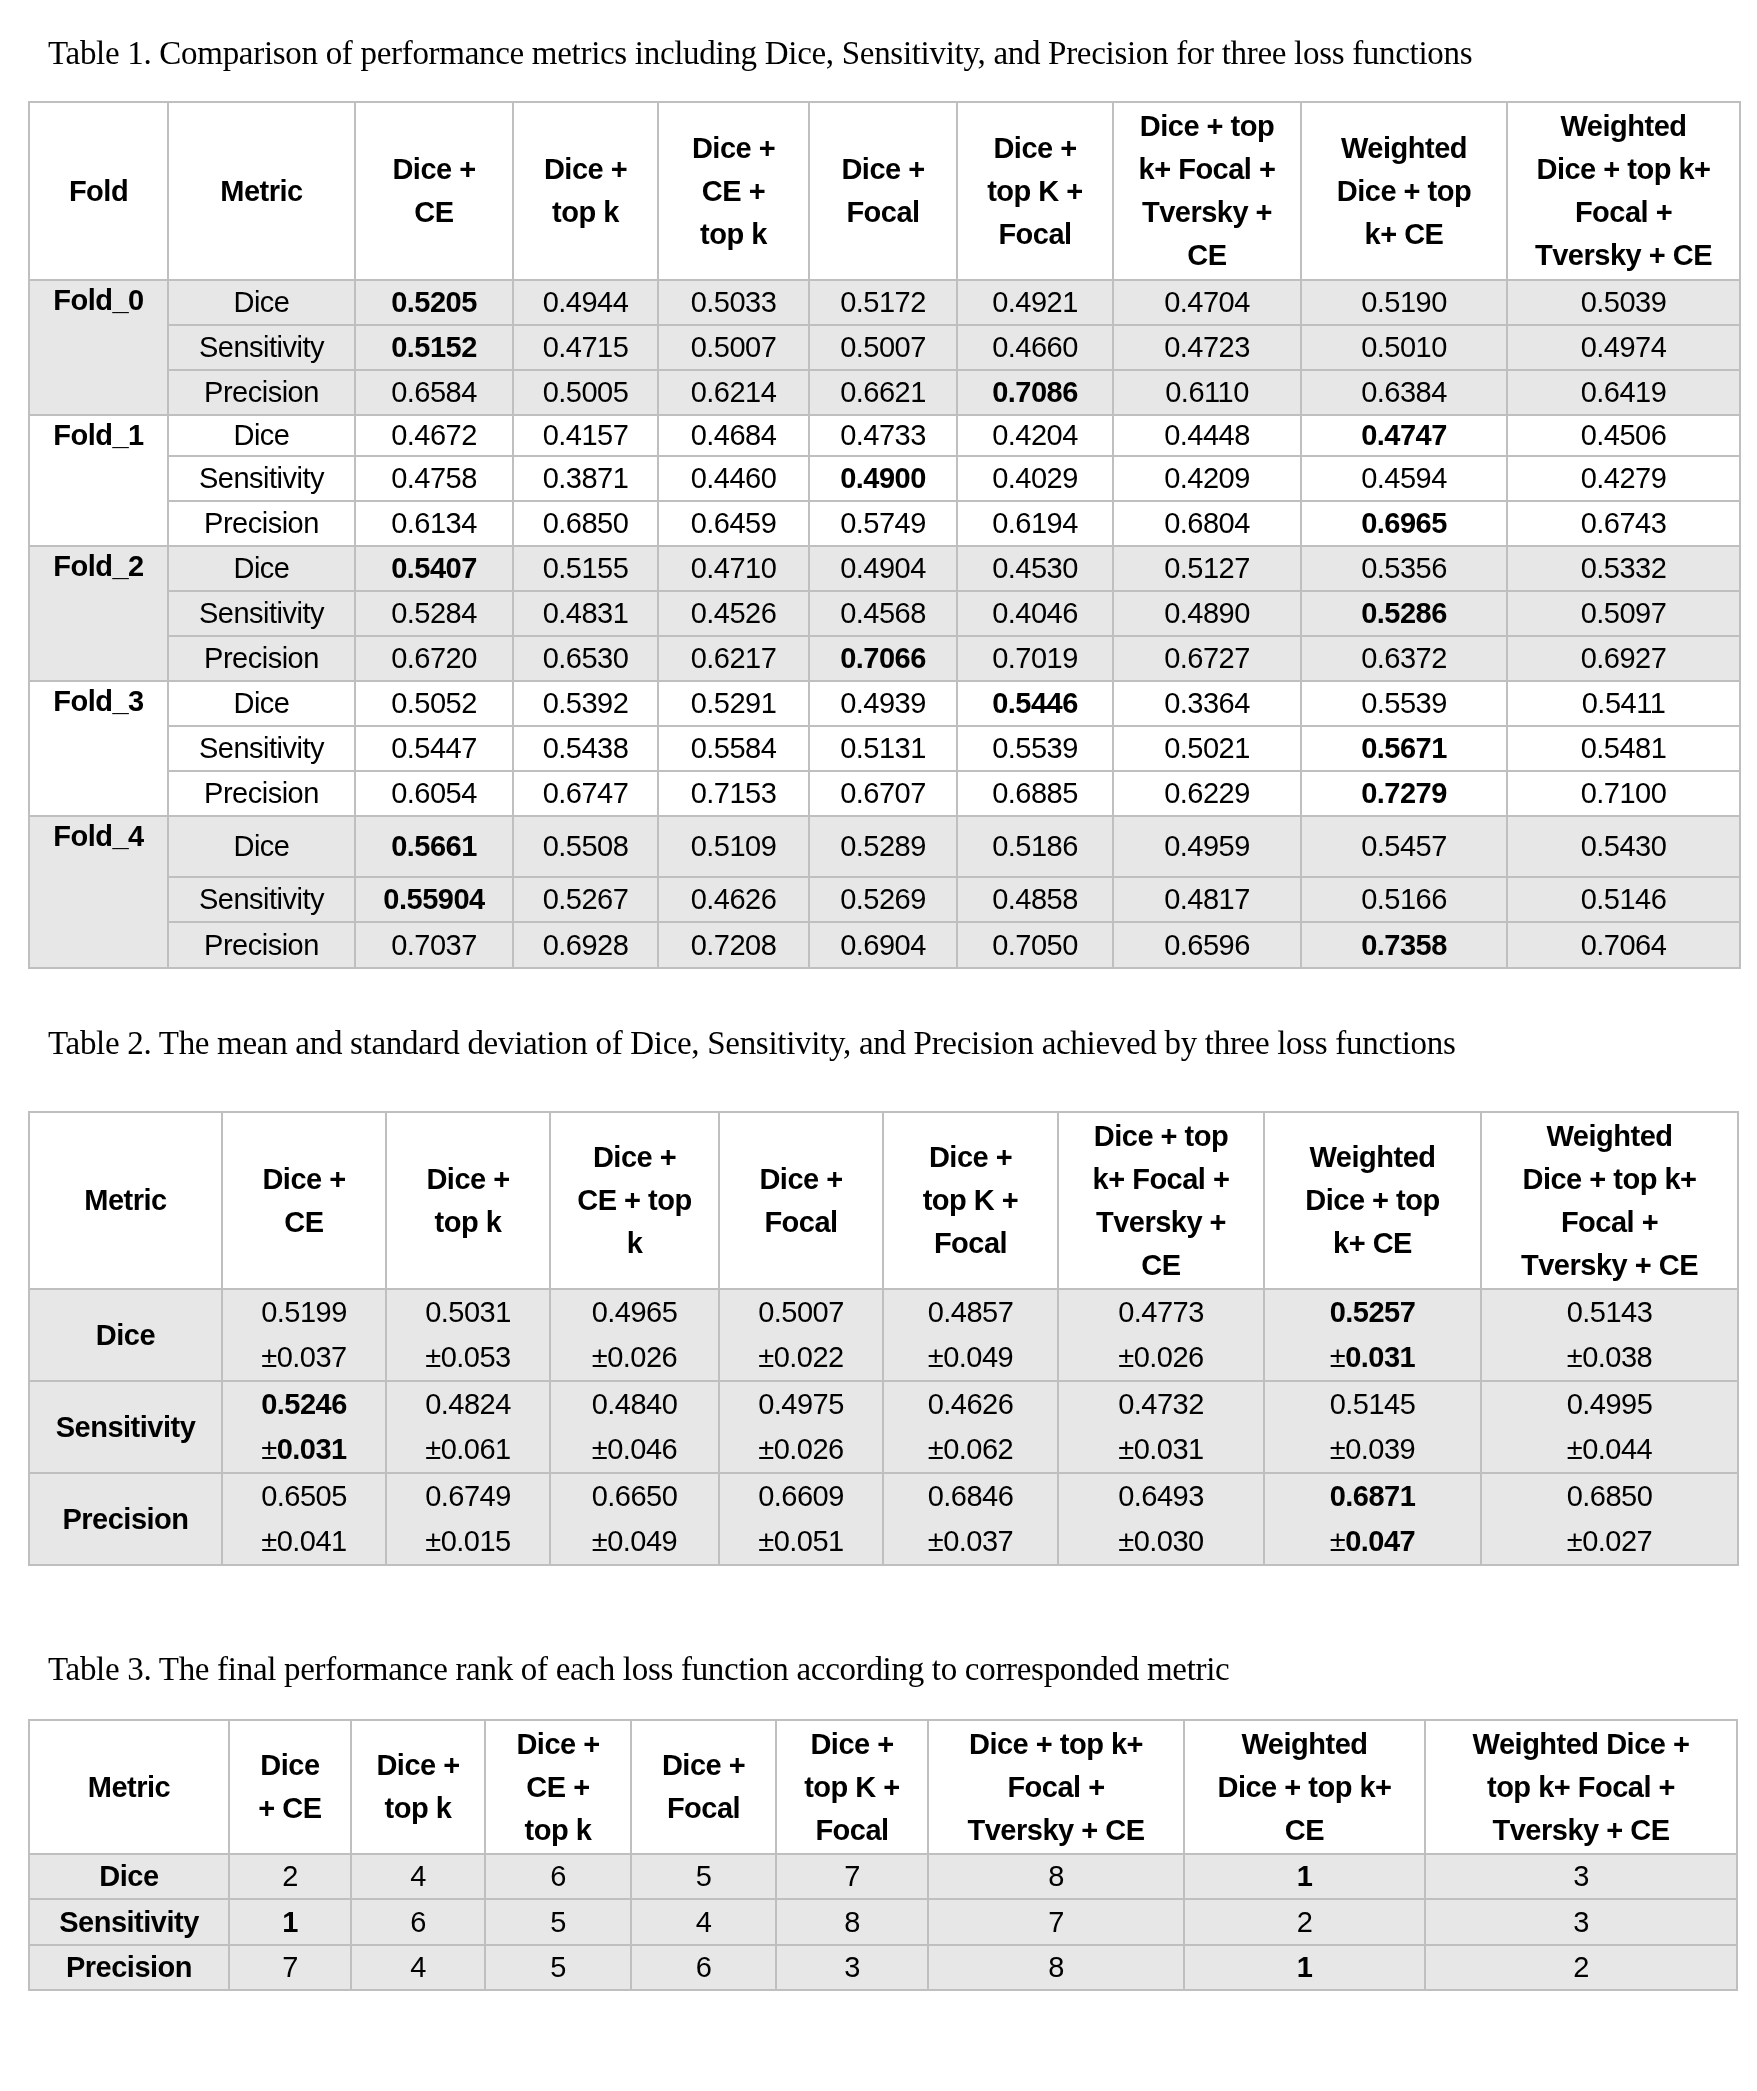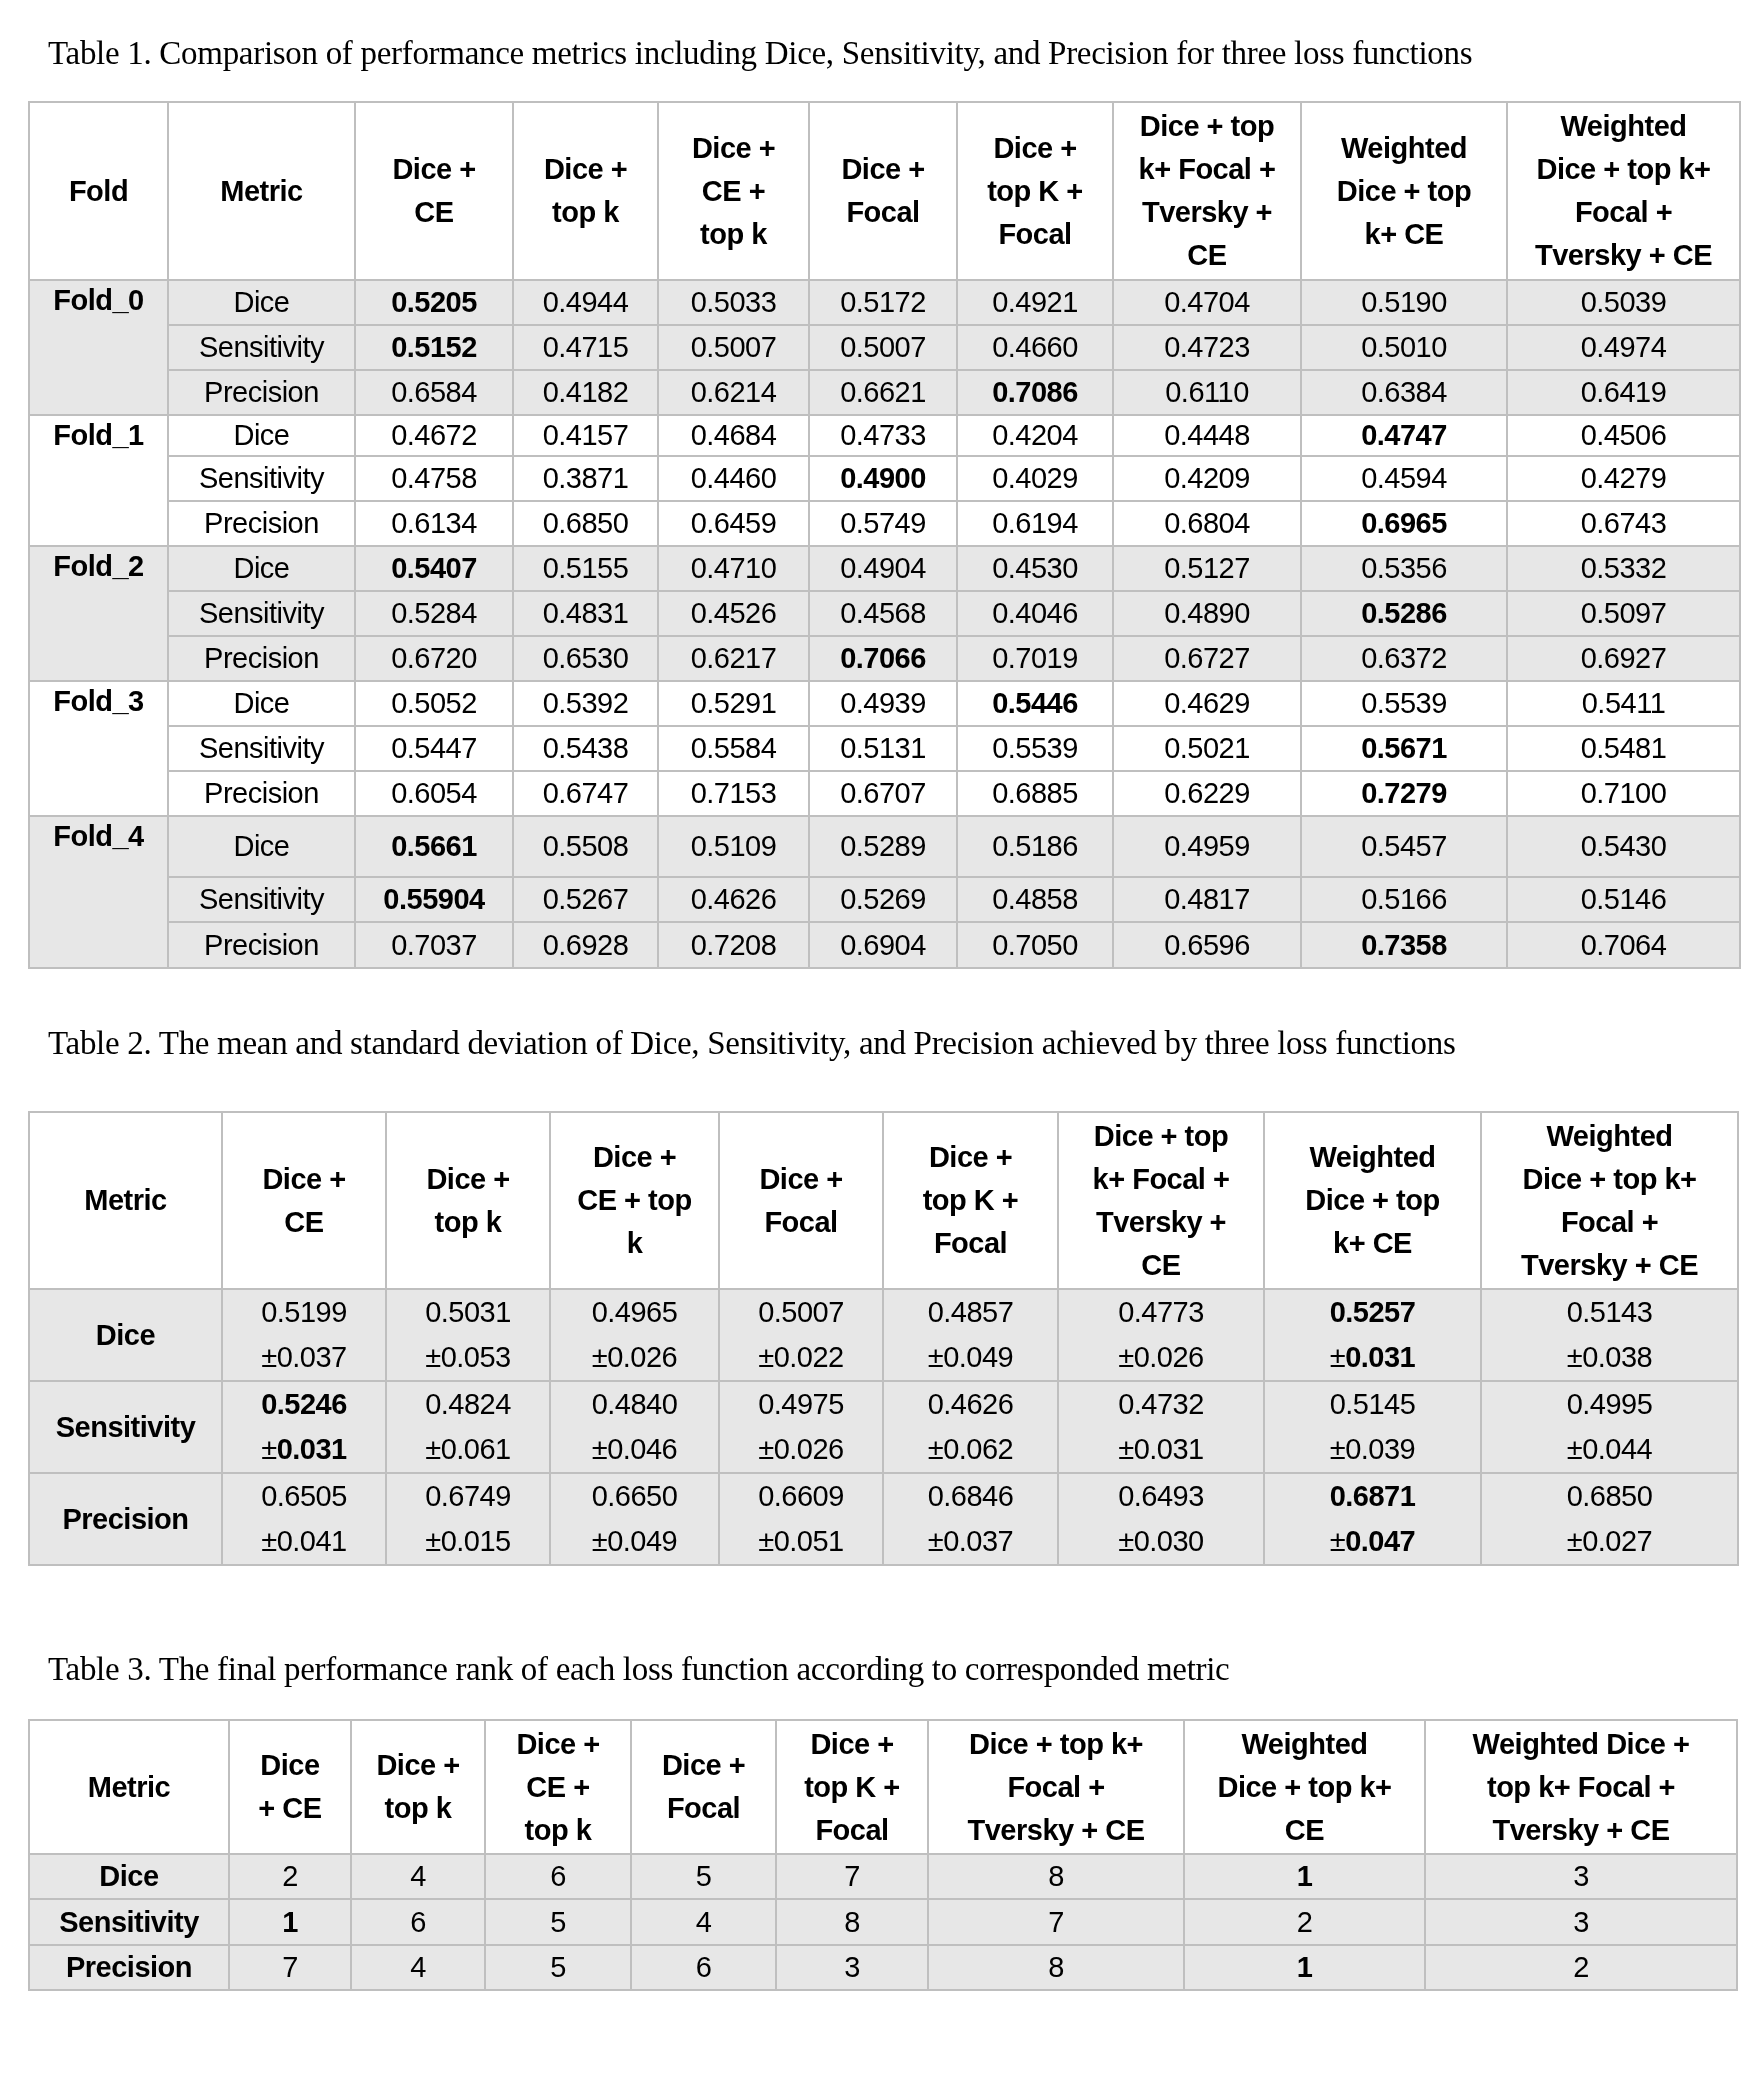--- a/index.html
+++ b/index.html
@@ -124,21 +124,21 @@
         <td>0.5007</td>
         <td>0.5007</td>
         <td>0.4660</td>
         <td>0.4723</td>
         <td>0.5010</td>
         <td>0.4974</td>
       </tr>
       <tr class="gray" style="height: 45px;">
         <td>Precision</td>
         <td>0.6584</td>
-        <td>0.4182</td>
+        <td>0.5005</td>
         <td>0.6214</td>
         <td>0.6621</td>
         <td class="b">0.7086</td>
         <td>0.6110</td>
         <td>0.6384</td>
         <td>0.6419</td>
       </tr>
       <tr class="white" style="height: 37px;">
         <td class="fold-cell" rowspan="3">Fold_1</td>
         <td>Dice</td>
@@ -208,21 +208,21 @@
         <td>0.6927</td>
       </tr>
       <tr class="white" style="height: 45px;">
         <td class="fold-cell" rowspan="3">Fold_3</td>
         <td>Dice</td>
         <td>0.5052</td>
         <td>0.5392</td>
         <td>0.5291</td>
         <td>0.4939</td>
         <td class="b">0.5446</td>
-        <td>0.4629</td>
+        <td>0.3364</td>
         <td>0.5539</td>
         <td>0.5411</td>
       </tr>
       <tr class="white" style="height: 45px;">
         <td>Sensitivity</td>
         <td>0.5447</td>
         <td>0.5438</td>
         <td>0.5584</td>
         <td>0.5131</td>
         <td>0.5539</td>

